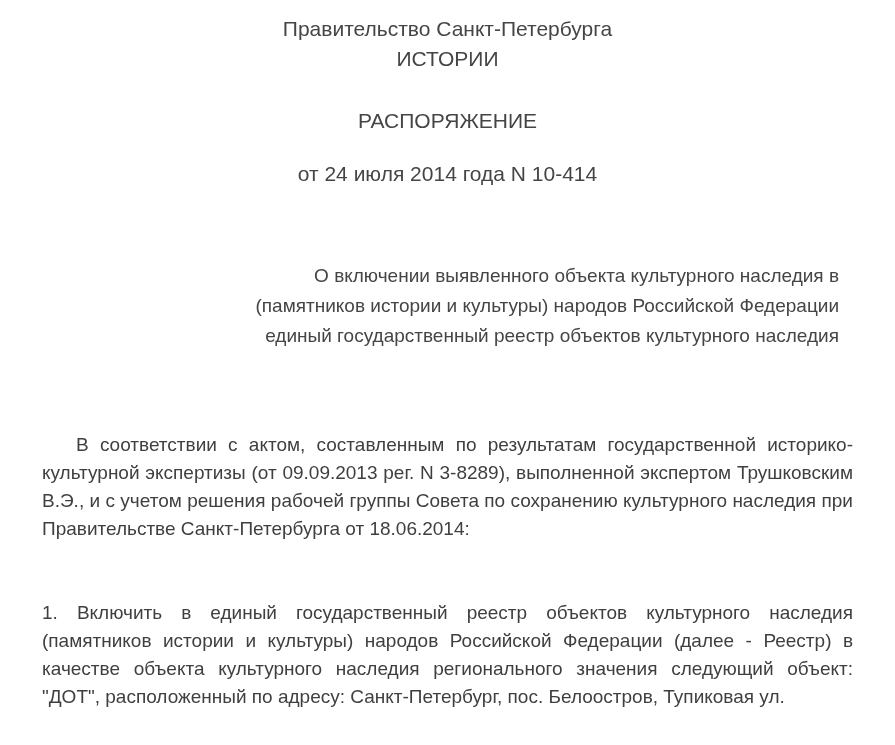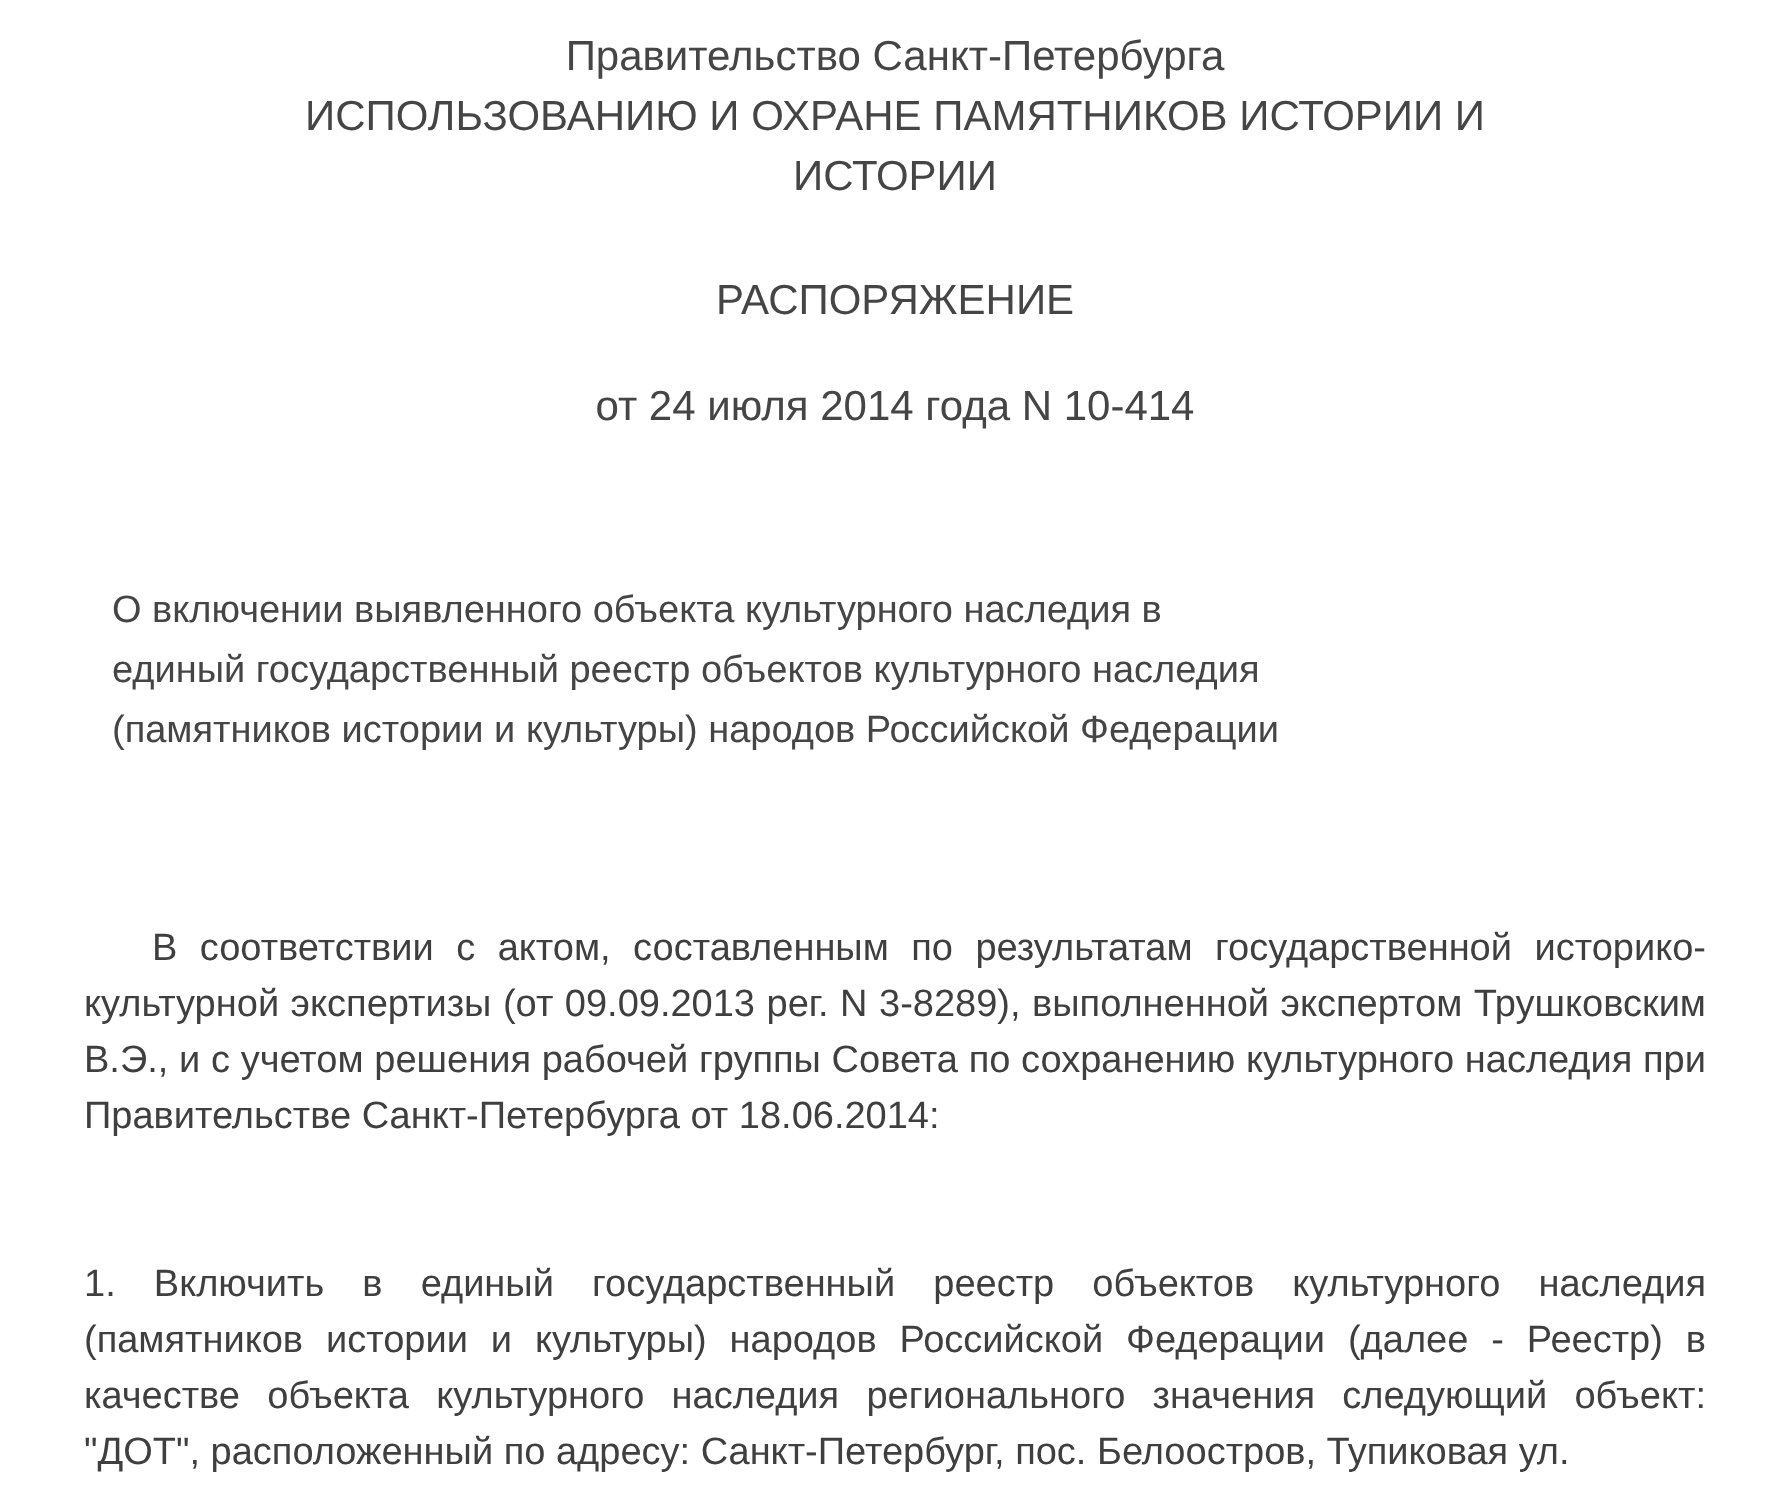--- a/index.html
+++ b/index.html
@@ -38,21 +38,21 @@
     margin-top: 32px;
   }
   .doc-date {
     text-align: center;
     font-size: 21px;
     line-height: 30px;
     color: #454545;
     margin-top: 23px;
   }
   .doc-title {
-    text-align: left;
+    text-align: right;
     font-size: 19px;
     line-height: 30px;
     color: #454545;
     margin-top: 72px;
     padding: 0 14px;
   }
   .title-line {
     display: block;
   }
   .body-para {
@@ -70,31 +70,30 @@
     width: 34px;
   }
 </style>
 </head>
 <body>
 
 <div class="page">
 
   <div class="header-block">
     <span class="header-line">Правительство Санкт-Петербурга</span>
-    <span class="header-line">ИСПОЛЬЗОВАНИЮ И ОХРАНЕ ПАМЯТНИКОВ ИСТОРИИ И</span>
     <span class="header-line">ИСТОРИИ</span>
   </div>
 
   <div class="doc-type">РАСПОРЯЖЕНИЕ</div>
 
   <div class="doc-date">от 24 июля 2014 года N 10-414</div>
 
   <div class="doc-title">
     <span class="title-line">О включении выявленного объекта культурного наследия в</span>
+    <span class="title-line">(памятников истории и культуры) народов Российской Федерации</span>
     <span class="title-line">единый государственный реестр объектов культурного наследия</span>
-    <span class="title-line">(памятников истории и культуры) народов Российской Федерации</span>
   </div>
 
   <div class="body-para"><span class="indent"></span><span>В соответствии с актом, составленным по результатам государственной историко-культурной экспертизы (от 09.09.2013 рег. N 3-8289), выполненной экспертом Трушковским В.Э., и с учетом решения рабочей группы Совета по сохранению культурного наследия при Правительстве Санкт-Петербурга от 18.06.2014:</span></div>
 
   <div class="body-para second">1. Включить в единый государственный реестр объектов культурного наследия (памятников истории и культуры) народов Российской Федерации (далее - Реестр) в качестве объекта культурного наследия регионального значения следующий объект: "ДОТ", расположенный по адресу: Санкт-Петербург, пос. Белоостров, Тупиковая ул.</div>
 
 </div>
 
 </body></html>

